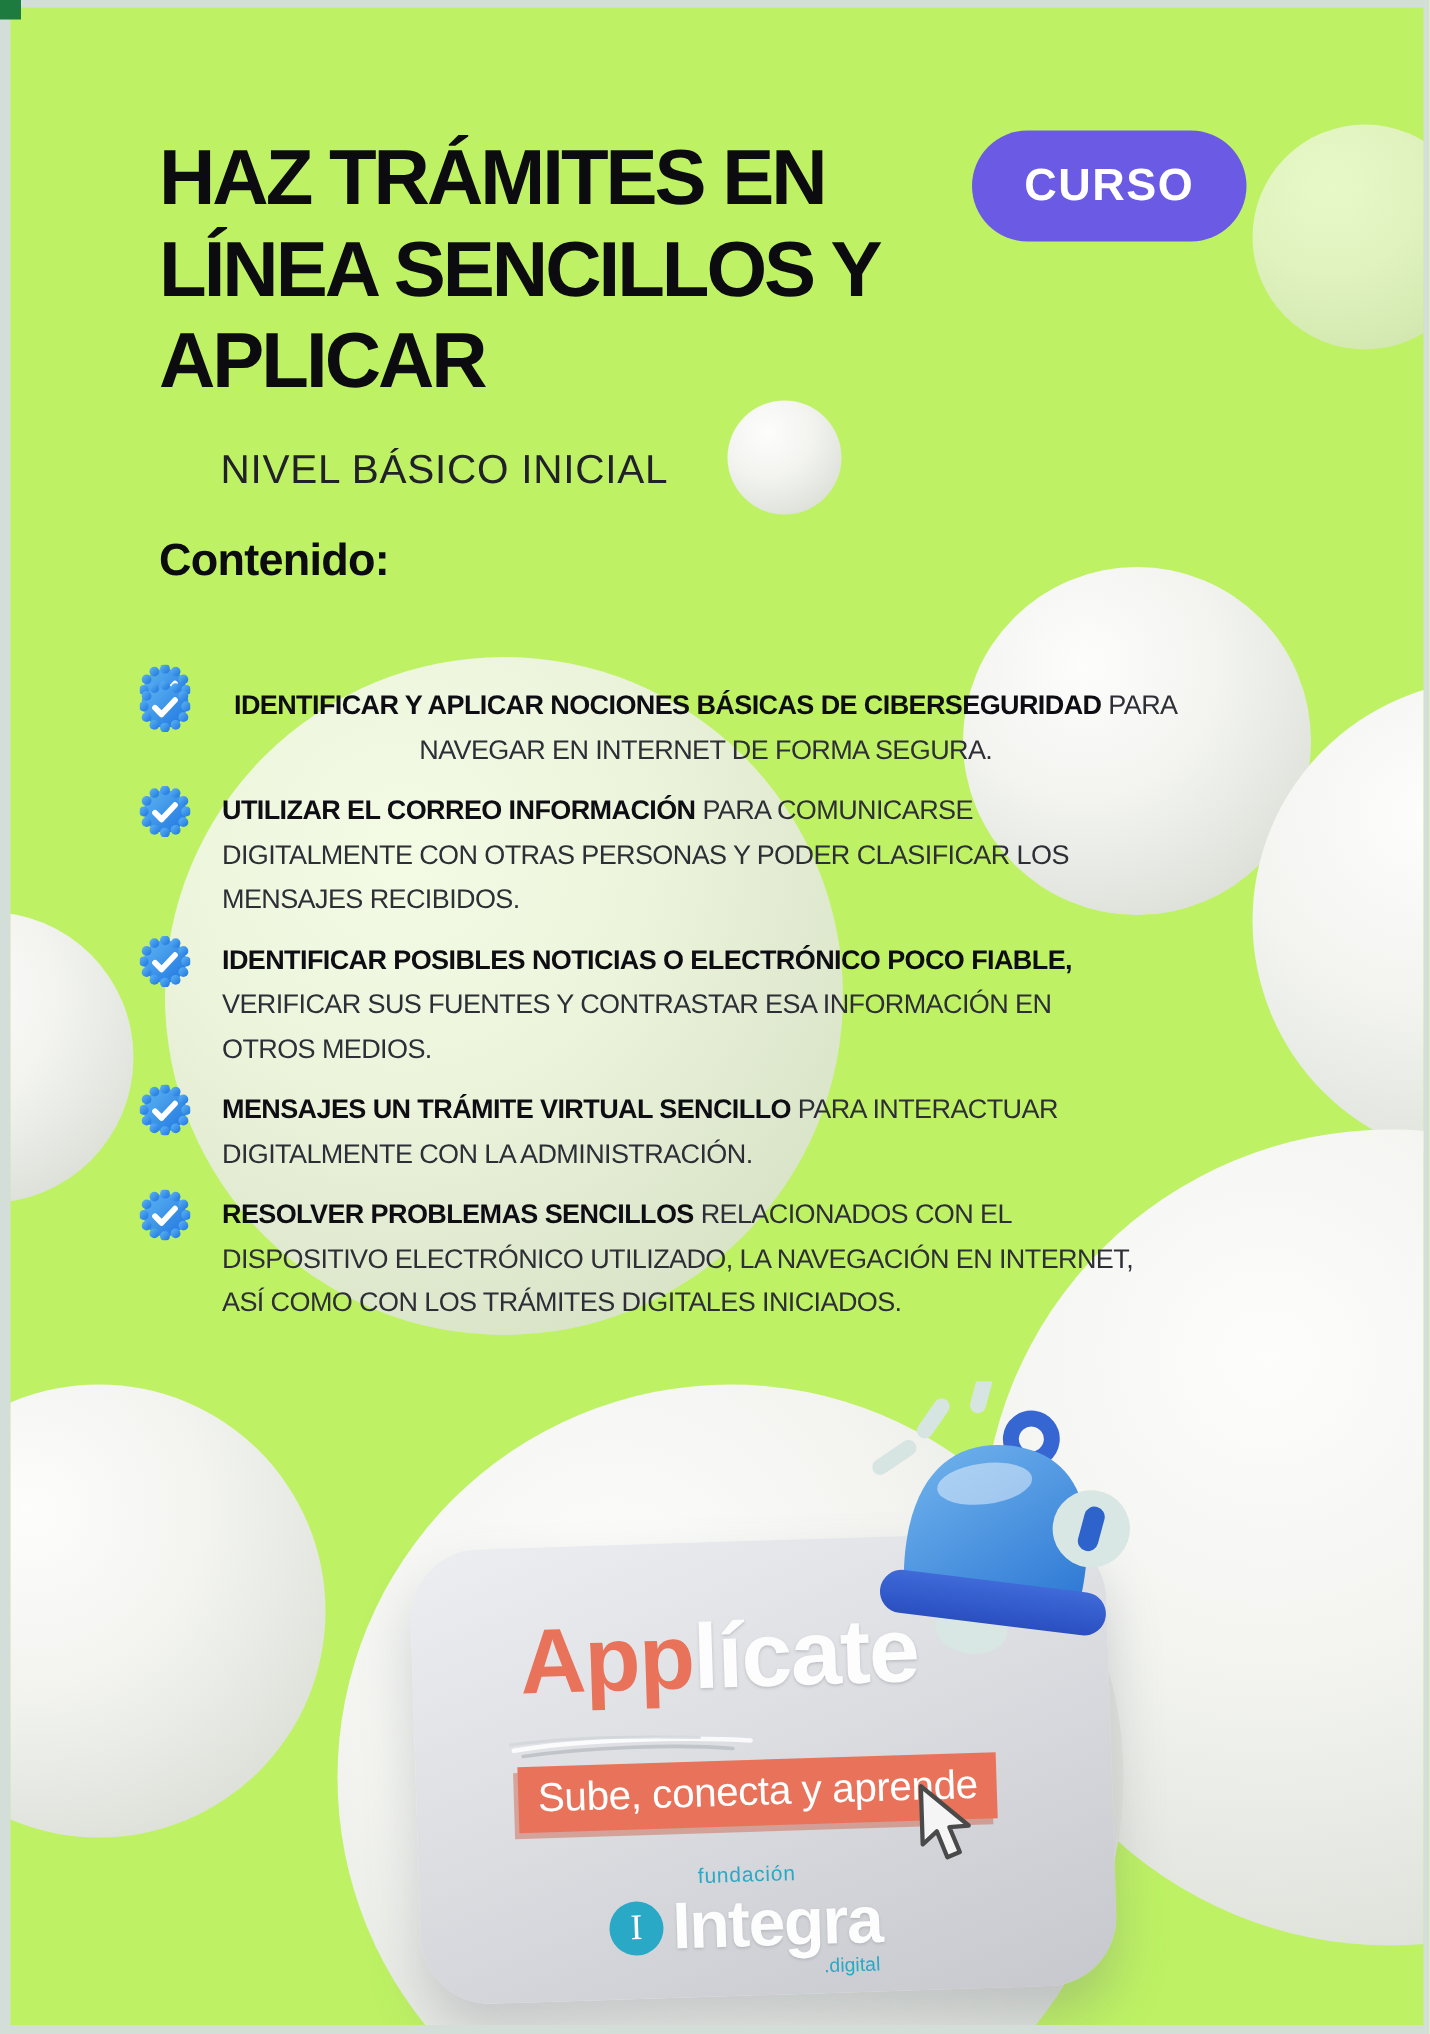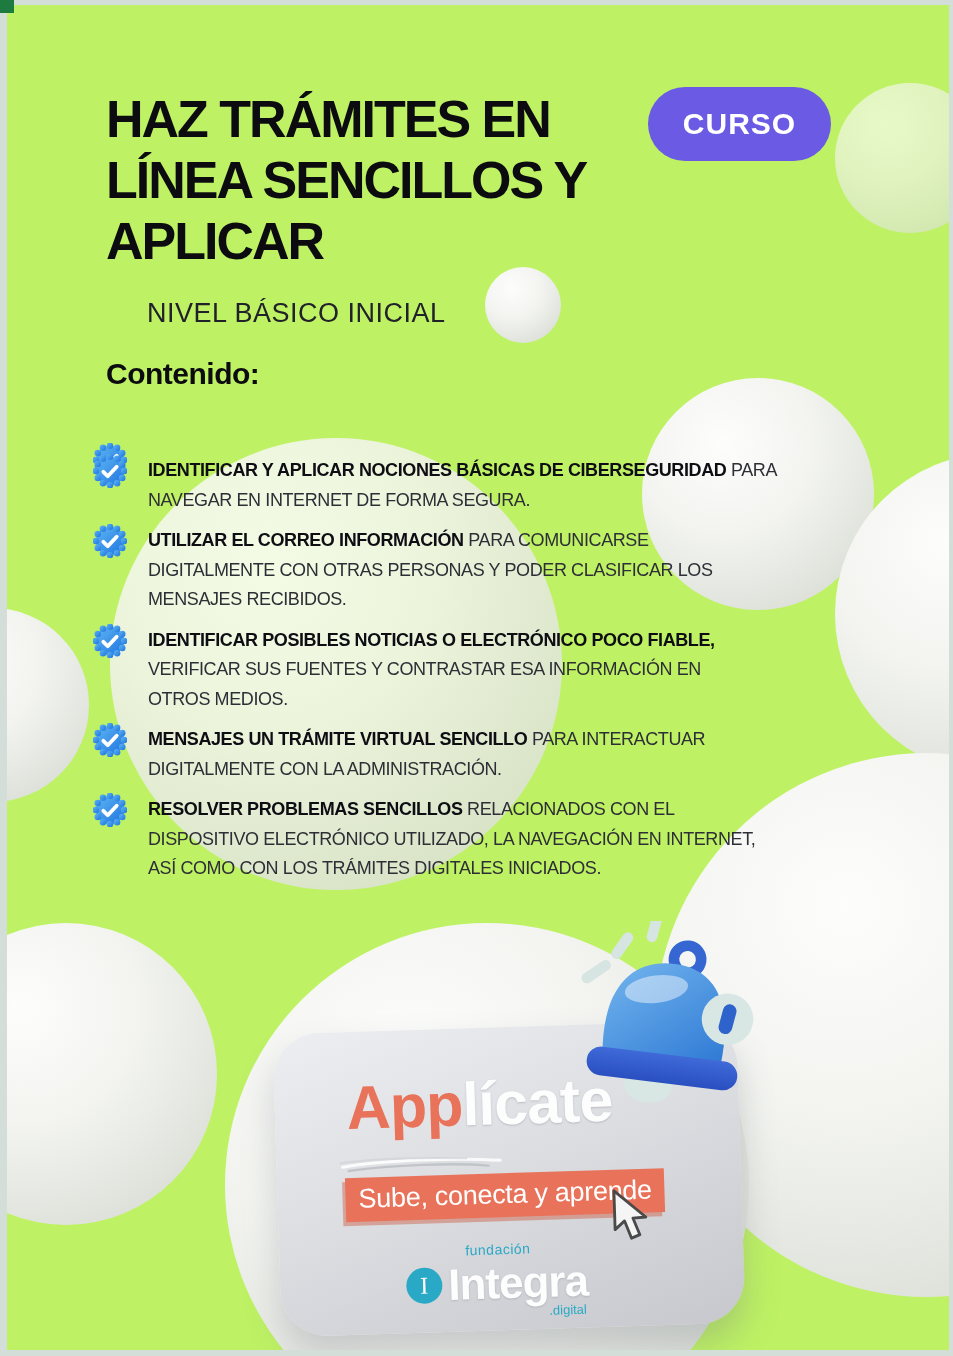--- a/index.html
+++ b/index.html
@@ -31,21 +31,21 @@
   .subtitle{position:absolute;left:100px;top:293px;font-size:27px;letter-spacing:.5px;color:#21212a;margin-left:40px;}
   .content-heading{position:absolute;left:99px;top:352px;margin:0;font-size:30px;font-weight:bold;
     letter-spacing:-.5px;color:#0b0b10;}
 
   .content-list{position:absolute;left:86px;top:440px;width:720px;margin:0;padding:0;list-style:none;}
   .content-list li{position:relative;padding-left:55px;margin-bottom:11px;
     font-size:18px;line-height:29.5px;letter-spacing:-.4px;color:#2e2e36;}
   .content-list li b{color:#0d0d13;}
   .check-badge{position:absolute;left:0;top:-2px;width:34px;height:34px;}
   .content-list li:nth-child(1) .item-text{max-width:600px;}
-  .content-list li:nth-child(2) .item-text{max-width:645px;}
+  .content-list li:nth-child(2) .item-text{max-width:645px;text-align:center;}
   .content-list li:nth-child(3) .item-text{max-width:620px;}
   .content-list li:nth-child(4) .item-text{max-width:610px;}
   .content-list li:nth-child(5) .item-text{max-width:620px;}
   .content-list li:nth-child(6) .item-text{max-width:620px;}
   .item-text{display:block;}
 
   
   .promo-card{position:absolute;left:270px;top:1022px;width:464px;height:303px;border-radius:46px;
     background:linear-gradient(160deg,#eceef1 0%,#dcdee2 45%,#c6c8cd 100%);
     box-shadow:0 20px 35px rgba(110,115,130,.30);transform:rotate(-1.8deg);z-index:3;}

